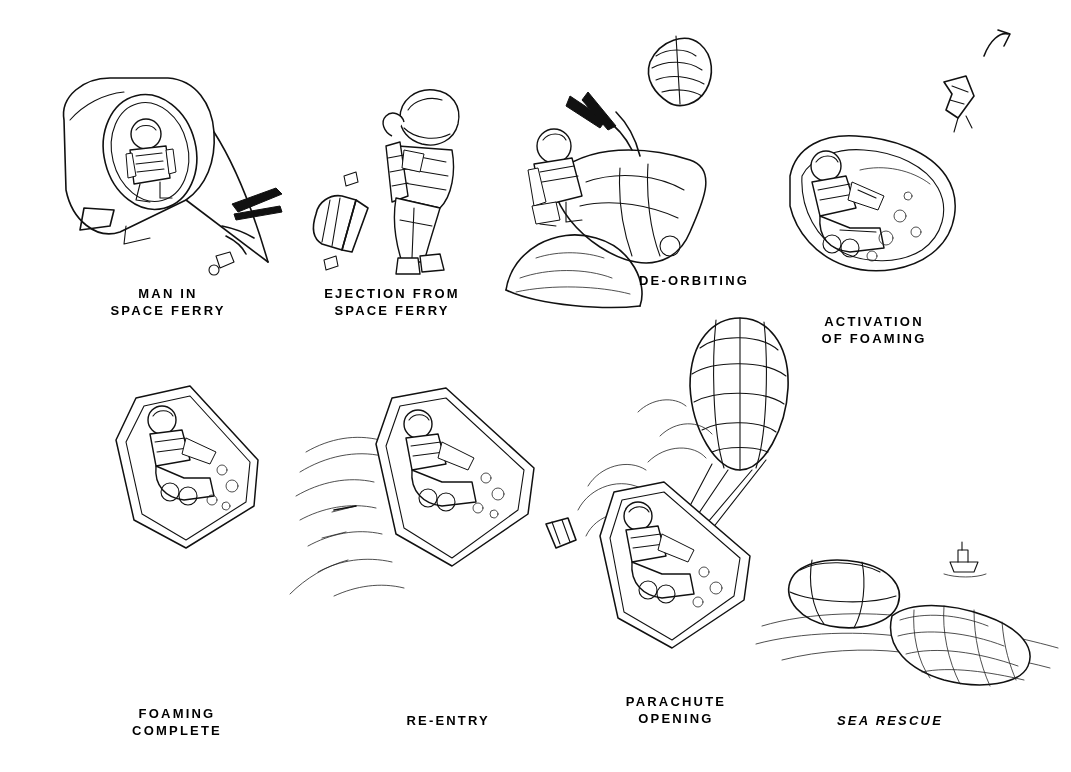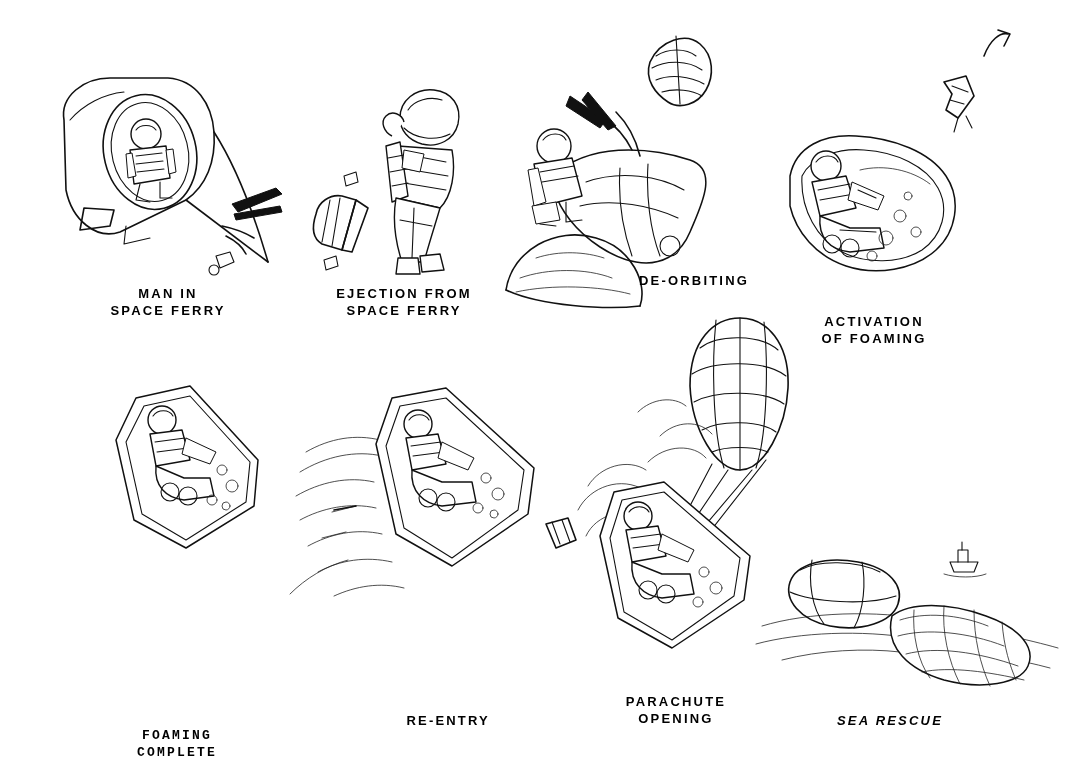--- a/index.html
+++ b/index.html
@@ -341,29 +341,29 @@
     <path class="ln-thin" d="M950 562 L978 562 L974 572 L954 572 Z"></path>
     <path class="ln-thin" d="M958 562 L958 550 L968 550 L968 562"></path>
     <path class="ln-thin" d="M962 550 L962 542"></path>
     <path class="ln-hair" d="M944 574 C 956 578, 976 578, 986 574"></path>
   </g>
 </svg>
 
 <div class="stage-caption" style="left:88px; top:286px; width:160px;">MAN IN
 SPACE FERRY</div>
 
-<div class="stage-caption" style="left:304px; top:286px; width:200px;">EJECTION FROM
+<div class="stage-caption" style="left:292px; top:286px; width:200px;">EJECTION FROM
 SPACE FERRY</div>
 
 <div class="stage-caption" style="left:604px; top:273px; width:180px;">DE-ORBITING</div>
 
 <div class="stage-caption" style="left:784px; top:314px; width:180px;">ACTIVATION
 OF FOAMING</div>
 
-<div class="stage-caption" style="left:92px; top:728px; width:170px;font-family:Liberation Mono, monospace;">FOAMING
+<div class="stage-caption" style="left:92px; top:706px; width:170px;">FOAMING
 COMPLETE</div>
 
 <div class="stage-caption" style="left:330px; top:713px; width:160px;text-align:right;">RE-ENTRY</div>
 
 <div class="stage-caption" style="left:586px; top:694px; width:180px;">PARACHUTE
 OPENING</div>
 
 <div class="stage-caption" style="left:800px; top:713px; width:180px;font-style:italic;">SEA RESCUE</div>
 
 </body></html>

